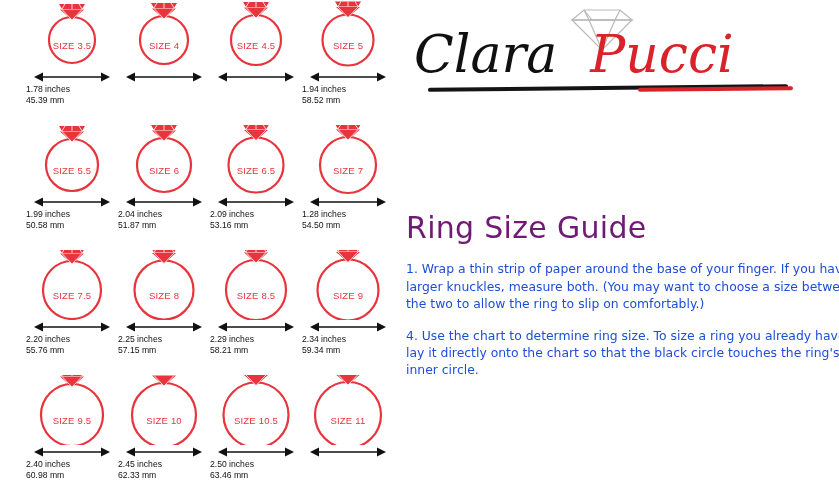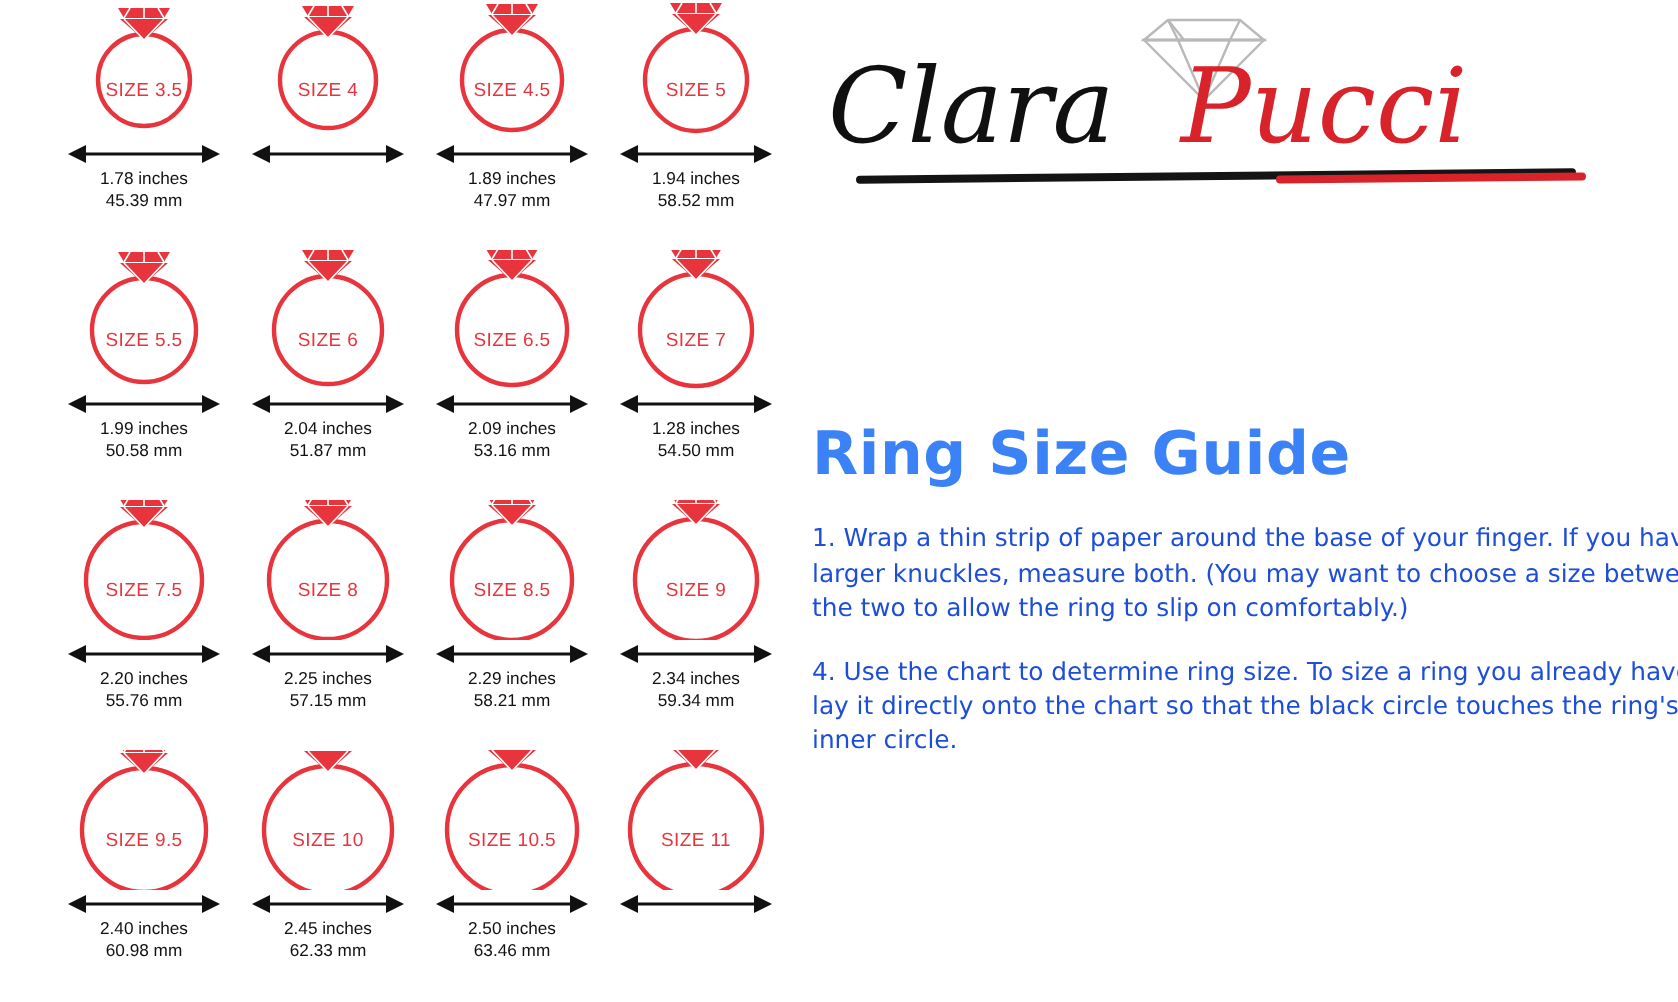--- a/index.html
+++ b/index.html
@@ -65,21 +65,20 @@
     left: 0;
     right: 0;
     top: 70px;
     height: 14px;
   }
   .measure-text {
     position: absolute;
     left: 0;
     right: 0;
     top: 84px;
-    text-align: center;
     font-size: 8.6px;
     line-height: 10.5px;
     color: #111;
   }
 
   
   .right-col {
     position: absolute;
     left: 372px;
     top: 0;
@@ -127,23 +126,23 @@
     width: 155px;
     background: #d8232a;
     top: 83px;
   }
 
   .guide-title {
     position: absolute;
     left: 8px;
     top: 190px;
     font-size: 30px;
-    font-weight: bold;
+    font-weight: normal;
     letter-spacing: .3px;
-    color: #3b82f6;
+    color: #701a75;
     font-family: "DejaVu Sans", sans-serif;
     text-align: center;
   }
 
   .steps {
     position: absolute;
     left: 8px;
     top: 248px;
     width: 452px;
   }
@@ -232,24 +231,20 @@
         </g>
       </svg>
         </div>
         <div class="size-label">SIZE 4.5</div>
         <div class="measure-wrap">
       <svg width="92" height="14" viewBox="0 0 92 14">
         <line x1="14" y1="7" x2="78" y2="7" stroke="#111" stroke-width="1.6"></line>
         <polygon points="8,7 17,2.5 17,11.5" fill="#111"></polygon>
         <polygon points="84,7 75,2.5 75,11.5" fill="#111"></polygon>
       </svg></div>
-        <div class="measure-text">
-          <div>1.89 inches</div>
-          <div>47.97 mm</div>
-        </div>
       </div>
       <div class="ring-cell">
         <div class="ring-art">
       <svg class="ring-svg" width="92" height="70" viewBox="0 0 92 70">
         <circle cx="46" cy="40" r="25.5" fill="none" stroke="#e8343c" stroke-width="2.2"></circle>
         <g fill="#e8343c">
           <polygon points="33,1.5 59,1.5 56,6.5 36,6.5"></polygon>
           <polygon points="34,7 58,7 46,17.5"></polygon>
         </g>
         <g stroke="#ffffff" stroke-width="0.8">

